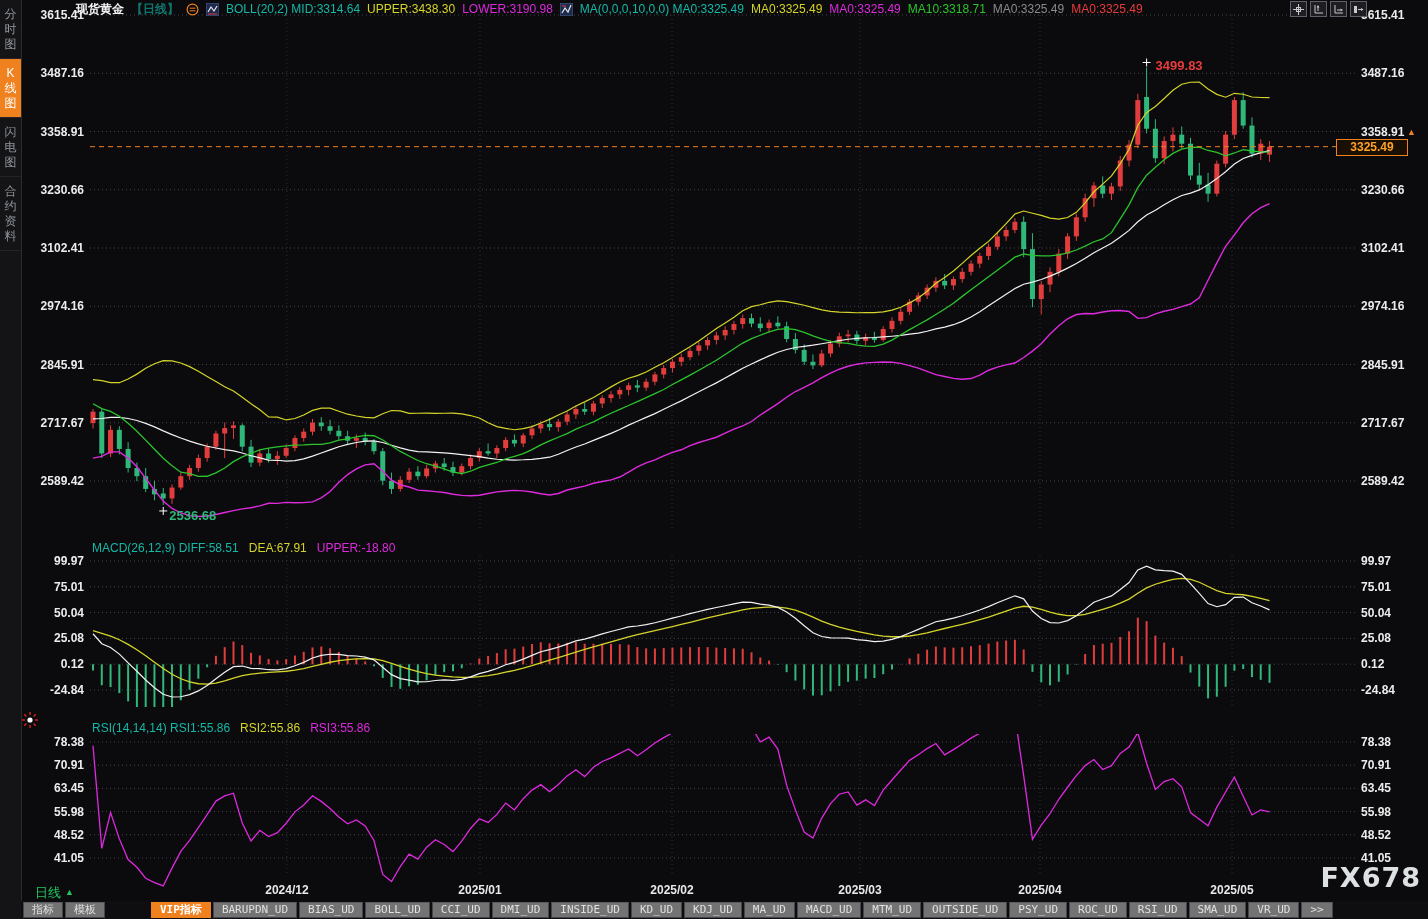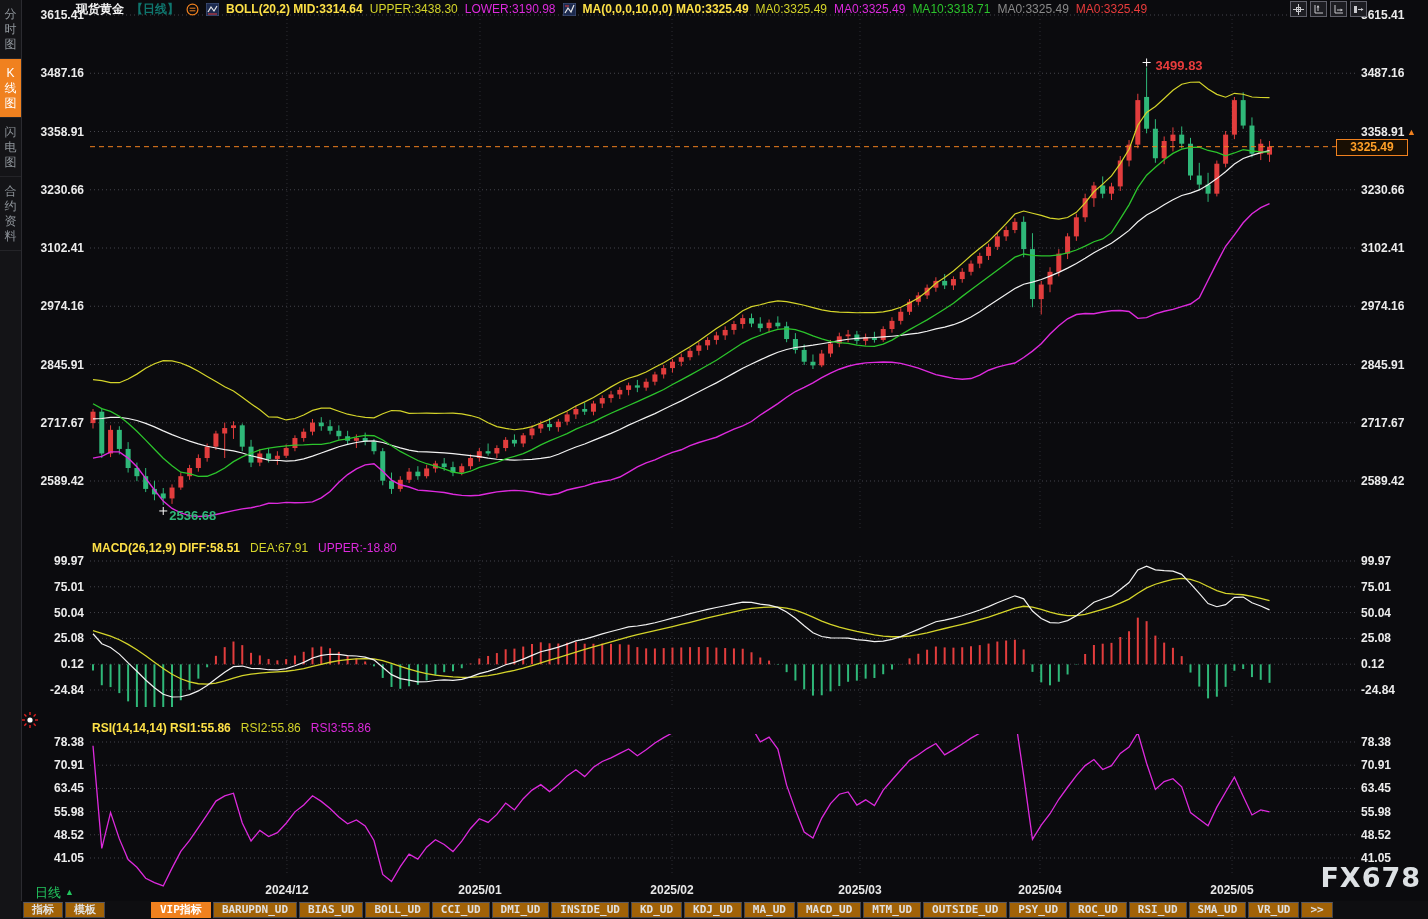--- a/index.html
+++ b/index.html
@@ -10,41 +10,41 @@
   .sidebar{position:absolute;left:0;top:0;bottom:0;width:21px;background:#141417;
            border-right:1px solid #2b2b30;z-index:5;}
   .side-tab{width:21px;text-align:center;padding:7px 0 6px 0;color:#8f959b;font-size:12px;
             line-height:15px;border-bottom:1px solid #242428;cursor:pointer;word-break:break-all;}
   .side-tab.active{background:#f0811f;color:#ffffff;}
   
   .hdr{position:absolute;left:76px;top:1px;height:16px;z-index:4;font-size:12px;
        white-space:nowrap;color:#e8e8e8;display:flex;align-items:center;gap:7px;}
   .hdr .sym{font-weight:bold;color:#f2f2f2;}
   .hdr .tag{color:#0f766e;font-weight:bold;}
-  .w{color:#fde047;font-weight:bold;} .yel{color:#d4d42a;} .mag{color:#dd2add;} .grn{color:#2cc42c;}
+  .w{color:#14b8a6;} .yel{color:#d4d42a;} .mag{color:#dd2add;} .grn{color:#2cc42c;}
   .gry{color:#8a8a8a;} .red{color:#e83c3c;}
   .hicon{display:inline-flex;width:13px;height:13px;}
   .hdr-icons{position:absolute;left:1290px;top:1px;z-index:4;display:flex;gap:3px;}
   .hbtn{width:15px;height:14px;background:#1d1d22;border:1px solid #60606a;display:inline-flex;
         align-items:center;justify-content:center;cursor:pointer;}
   
   .panel-hdr{position:absolute;left:92px;z-index:4;font-size:12px;white-space:nowrap;display:flex;gap:10px;}
   
   .price-box{position:absolute;left:1336px;width:70px;height:15px;line-height:15px;z-index:4;
              border:1px solid #f0811f;background:#190f03;color:#ffa028;font-size:12px;
              text-align:center;font-weight:bold;}
   .price-arrow{position:absolute;left:1407px;z-index:4;color:#f0811f;font-size:9px;line-height:9px;}
   
   .x-period{position:absolute;left:35px;top:884px;z-index:4;color:#22c55e;font-size:13px;font-weight:normal;}
   .x-period .tri{font-size:9px;vertical-align:2px;margin-left:4px;}
   .toolbar{position:absolute;left:21px;right:0;bottom:0;height:18px;z-index:6;background:#0e0e11;
            display:flex;align-items:center;gap:2px;padding-left:2px;
            font-family:"DejaVu Sans Mono","Liberation Sans",monospace;}
-  .tbtn{height:14px;line-height:13px;padding:0 8px;font-size:11px;color:#e0e0e0;background:#a16207;
-        border:1px solid #45454b;border-top-color:#5a5a62;cursor:pointer;white-space:nowrap;font-weight:bold;}
+  .tbtn{height:14px;line-height:13px;padding:0 8px;font-size:11px;color:#e0e0e0;background:#737373;
+        border:1px solid #45454b;border-top-color:#5a5a62;cursor:pointer;white-space:nowrap;}
   .tbtn.active{background:#f0811f;border-color:#f0811f;color:#ffffff;font-weight:bold;margin-left:44px;}
   .watermark{position:absolute;right:7px;top:862px;z-index:7;color:#e9edf0;font-size:27px;
              letter-spacing:1px;font-family:"DejaVu Sans",sans-serif;opacity:.95;font-weight:bold;}
   .alert-ico{position:absolute;left:21px;top:711px;z-index:4;}
 </style>
 </head>
 <body>
 
 <div id="app">
 

